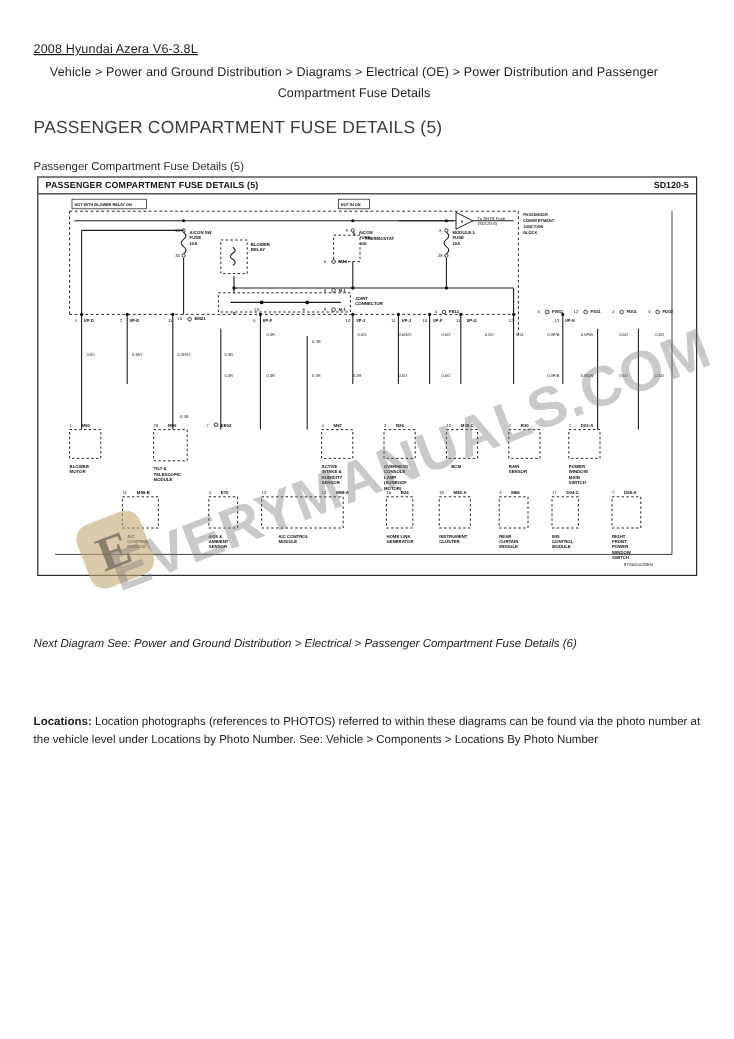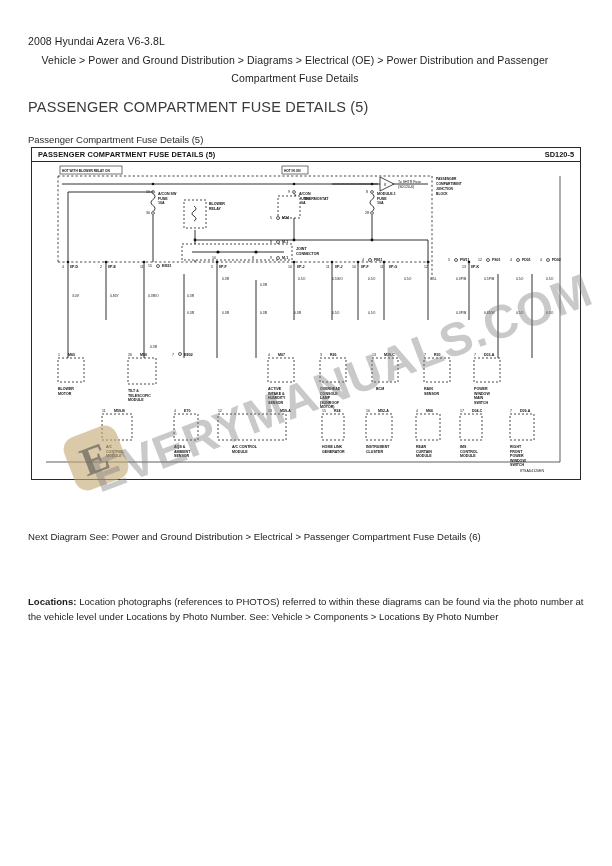--- a/index.html
+++ b/index.html
@@ -27,20 +27,21 @@
   .doc-head {
     position: absolute;
     left: 28px; top: 33px;
     width: 556px;
   }
   .vehicle-title {
     font-size: 10.5px;
     line-height: 17px;
     color: #1d1d1d;
     letter-spacing: .1px;
+    text-decoration: underline;
   }
   .breadcrumb {
     font-size: 10.5px;
     line-height: 18px;
     color: #1d1d1d;
     letter-spacing: .1px;
     margin-top: 1px;
     max-width: 534px;
     text-align: center;
   }
@@ -98,21 +99,21 @@
 
   
   .foot {
     position: absolute;
     left: 28px;
     width: 556px;
     font-size: 9.6px;
     line-height: 15px;
     color: #1d1d1d;
   }
-  .foot-next { top: 529px; }
+  .foot-next { top: 529px; font-style: italic; }
   .foot-prev { top: 558px; }
   .foot-loc  { top: 594px; }
   .foot-loc b { font-weight: bold; }
 
   
   .watermark {
     position: absolute;
     left: 0; top: 0;
     width: 612px; height: 866px;
     pointer-events: none;

